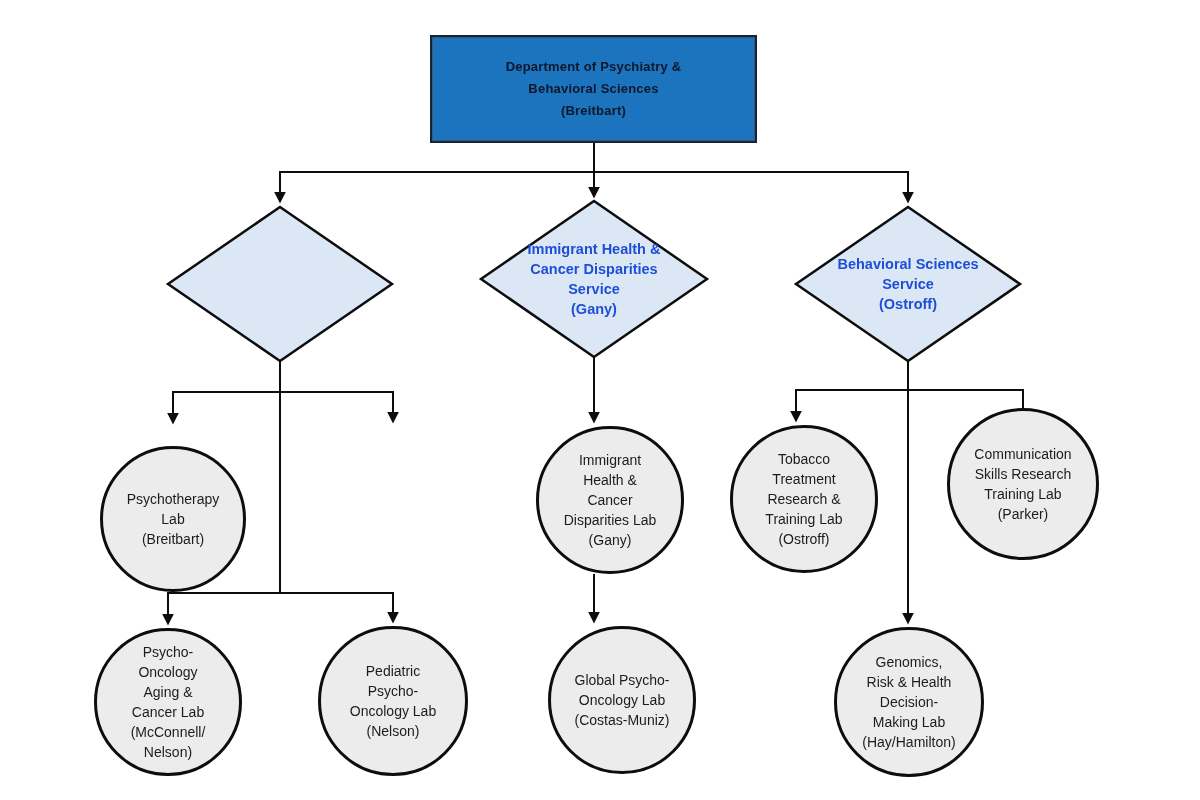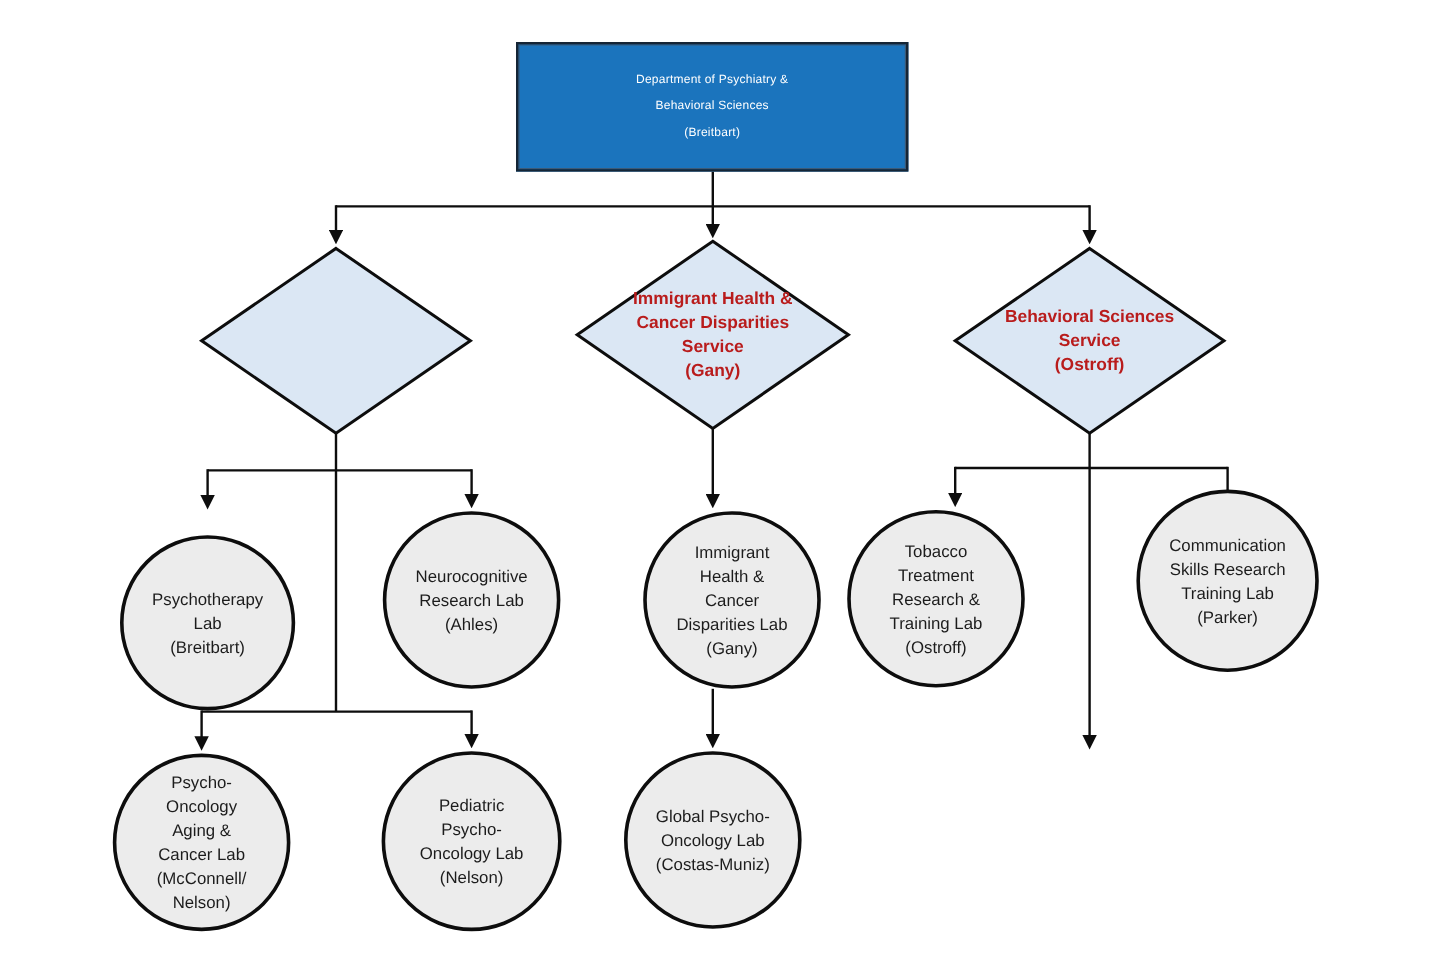--- a/index.html
+++ b/index.html
@@ -28,29 +28,29 @@
     white-space: pre-line;
     text-align: center;
     display: block;
   }
   .rect-node {
     background: #1b74bd;
     border: 2px solid #152535;
     box-shadow: 0 0 0 1px #3c5a77 inset;
   }
   .rect-node .lbl {
-    color: #ffffff;
-    font-weight: normal;
-    font-size: 10px;
+    color: #0f172a;
+    font-weight: bold;
+    font-size: 13px;
     line-height: 22px;
     letter-spacing: 0.2px;
   }
   .diamond-label { background: transparent; }
   .diamond-label .lbl {
-    color: #b91c1c;
+    color: #1d4ed8;
     font-weight: bold;
     font-size: 14.5px;
     line-height: 20px;
   }
   .circle-node {
     background: #ececec;
     border: 3px solid #0d0d0d;
     border-radius: 50%;
   }
   .circle-node .lbl {
@@ -115,33 +115,28 @@
     <span class="lbl">Behavioral Sciences
 Service
 (Ostroff)</span>
   </div>
 
   <div class="node circle-node" style="left:100px; top:446px; width:146px; height:146px;">
     <span class="lbl">Psychotherapy
 Lab
 (Breitbart)</span>
   </div>
-  <div class="node circle-node" style="left:319px; top:426px; width:148px; height:148px;">
-    <span class="lbl">Neurocognitive
-Research Lab
-(Ahles)</span>
-  </div>
   <div class="node circle-node" style="left:536px; top:426px; width:148px; height:148px;">
     <span class="lbl">Immigrant
 Health &amp;
 Cancer
 Disparities Lab
 (Gany)</span>
   </div>
-  <div class="node circle-node" style="left:706px; top:425px; width:148px; height:148px;">
+  <div class="node circle-node" style="left:730px; top:425px; width:148px; height:148px;">
     <span class="lbl">Tobacco
 Treatment
 Research &amp;
 Training Lab
 (Ostroff)</span>
   </div>
   <div class="node circle-node" style="left:947px; top:408px; width:152px; height:152px;">
     <span class="lbl">Communication
 Skills Research
 Training Lab
@@ -155,19 +150,26 @@
 Cancer Lab
 (McConnell/
 Nelson)</span>
   </div>
   <div class="node circle-node" style="left:318px; top:626px; width:150px; height:150px;">
     <span class="lbl">Pediatric
 Psycho-
 Oncology Lab
 (Nelson)</span>
   </div>
-  <div class="node circle-node" style="left:520px; top:626px; width:148px; height:148px;">
+  <div class="node circle-node" style="left:548px; top:626px; width:148px; height:148px;">
     <span class="lbl">Global Psycho-
 Oncology Lab
 (Costas-Muniz)</span>
+  </div>
+  <div class="node circle-node" style="left:834px; top:627px; width:150px; height:150px;">
+    <span class="lbl">Genomics,
+Risk &amp; Health
+Decision-
+Making Lab
+(Hay/Hamilton)</span>
   </div>
 
 </div>
 
 </body></html>

